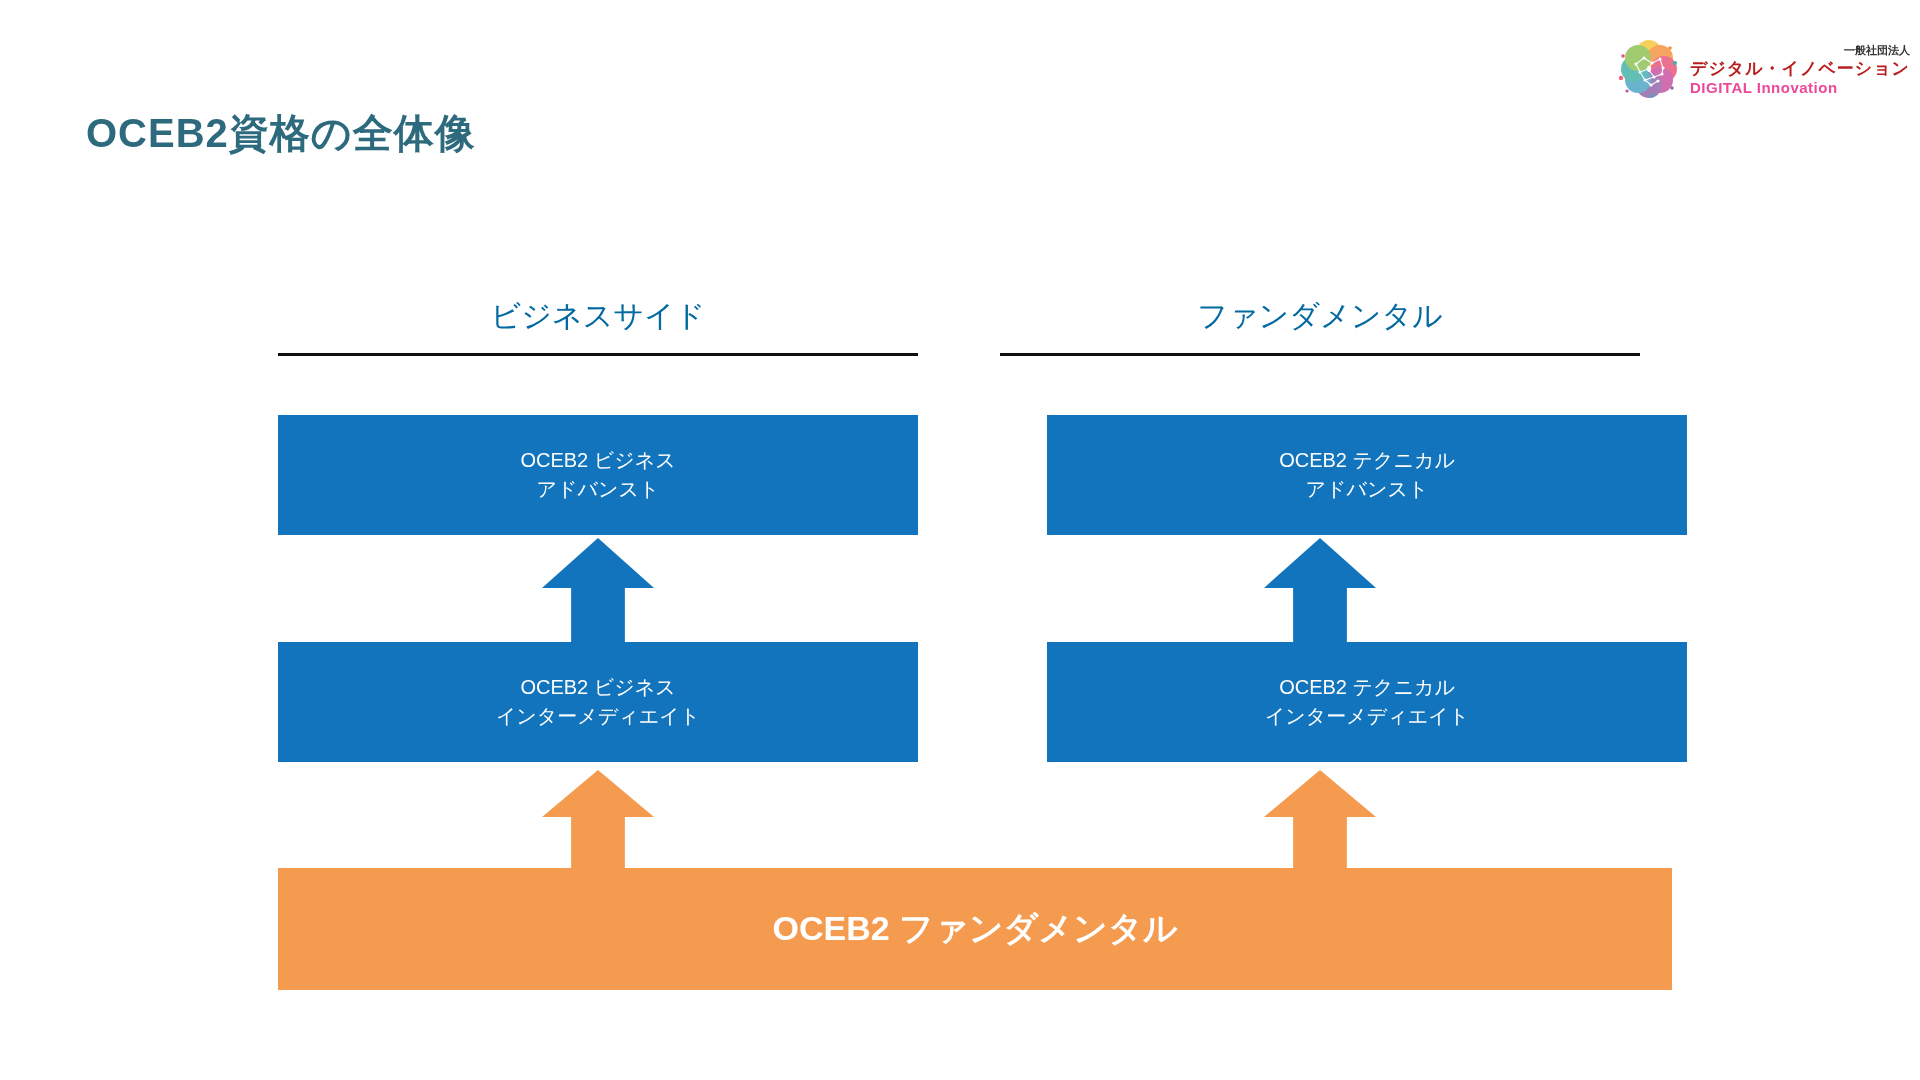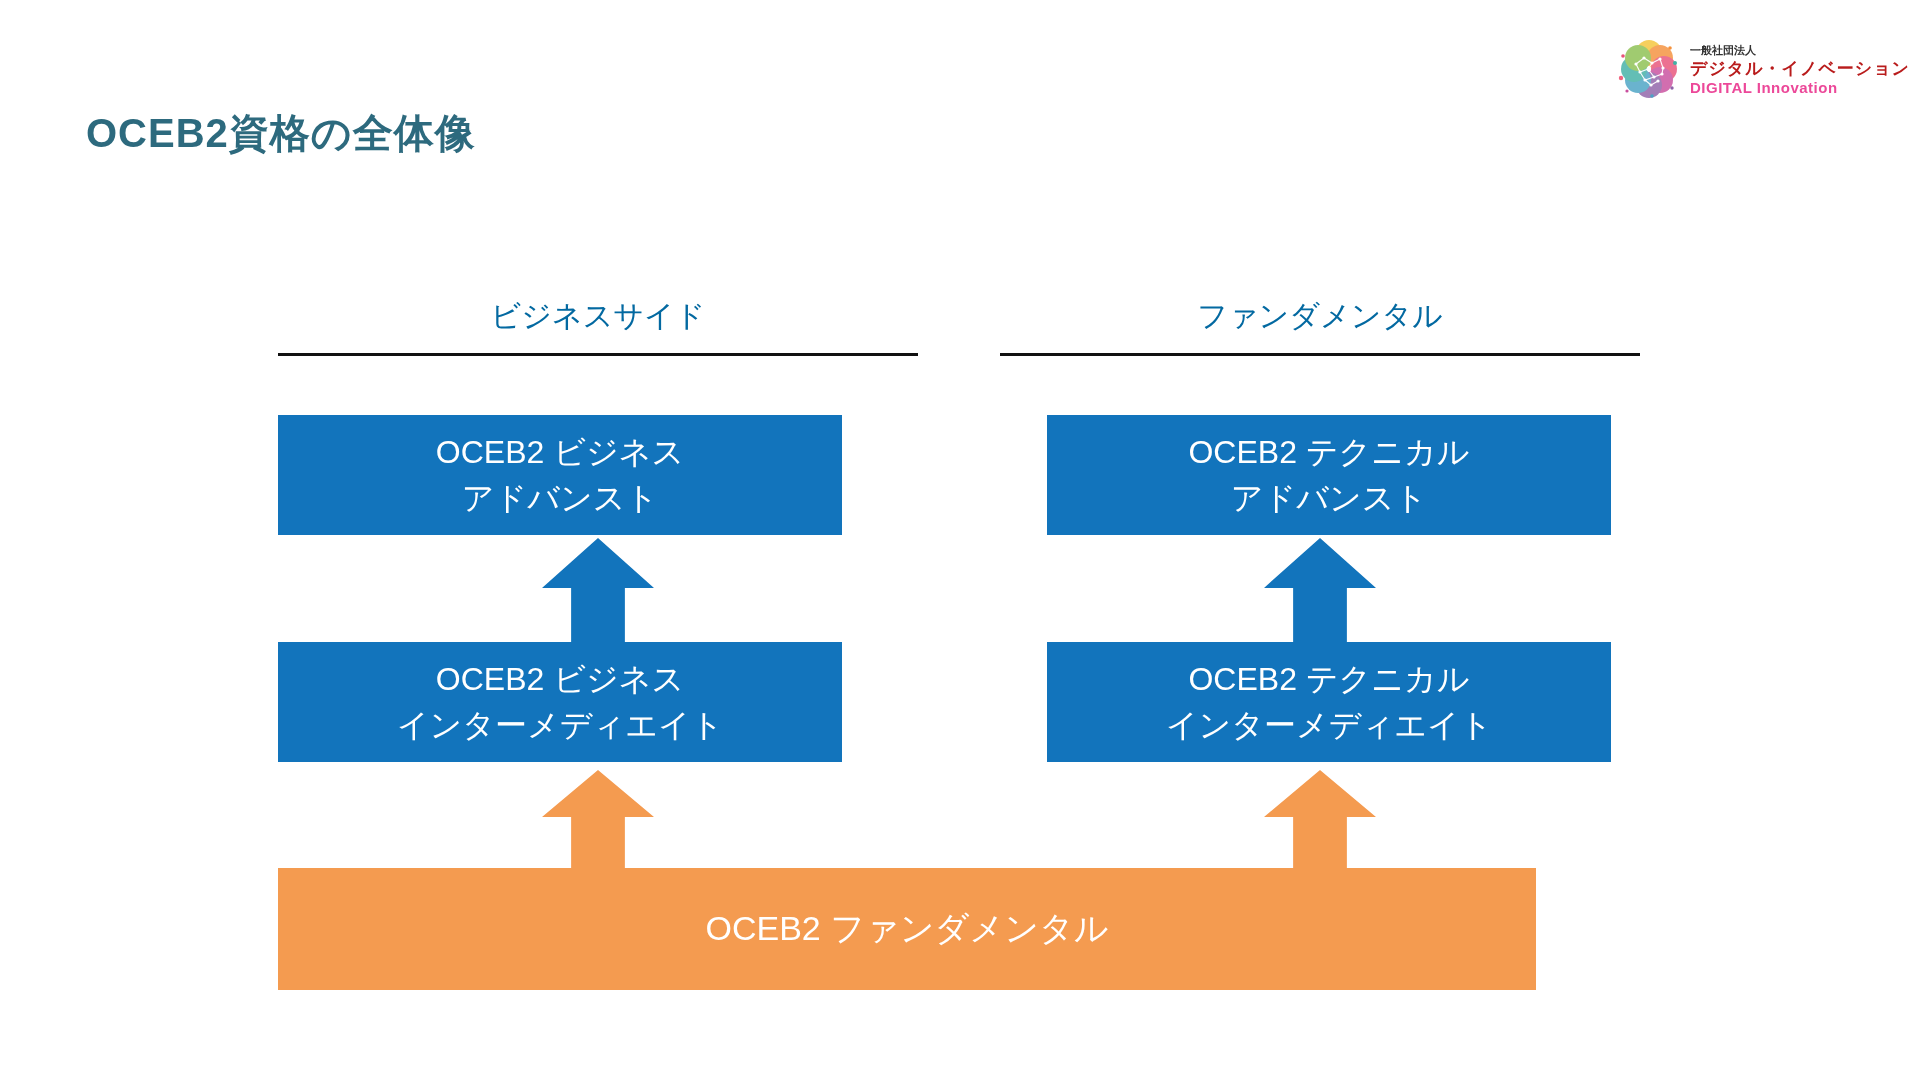--- a/index.html
+++ b/index.html
@@ -36,47 +36,47 @@
   
   .logo {
     position: absolute;
     left: 1618px;
     top: 36px;
     display: flex;
     align-items: center;
     gap: 10px;
   }
   .logo-text { display: flex; flex-direction: column; line-height: 1.25; }
-  .logo-org  { font-size: 11px; font-weight: bold; color: #333333; }
+  .logo-org  { font-size: 11px; font-weight: bold; color: #333333; text-align: right; }
   .logo-ja   { font-size: 17px; font-weight: bold; color: #b91c1c; letter-spacing: 1px; }
   .logo-en   { font-size: 15px; font-weight: bold; color: #ec4899; letter-spacing: 0.5px; }
 
   
   .col-header {
     position: absolute;
     top: 296px;
     width: 640px;
     text-align: center;
     font-size: 30px;
     color: #0369a1;
     padding-bottom: 16px;
     border-bottom: 3px solid #111111;
   }
   .level-box {
     position: absolute;
-    width: 564px;
+    width: 640px;
     height: 120px;
     background: #1274bc;
     color: #ffffff;
     display: flex;
     flex-direction: column;
     align-items: center;
     justify-content: center;
     text-align: center;
-    font-size: 32px;
+    font-size: 20px;
     line-height: 1.45;
   }
   .box-advanced     { top: 415px; }
   .box-intermediate { top: 642px; }
   .col-business .col-item { left: 278px; }
   .col-technical .col-item { left: 1047px; }
 
   .arrow-up {
     position: absolute;
     width: 112px;
@@ -84,28 +84,29 @@
   }
   .arrow-blue   { top: 538px; height: 104px; background: #1274bc; }
   .arrow-orange { top: 770px; height: 98px;  background: #f49b50; }
   .arrow-business  { left: 542px; }
   .arrow-technical { left: 1264px; }
 
   .foundation-box {
     position: absolute;
     left: 278px;
     top: 868px;
-    width: 1258px;
+    width: 1394px;
     height: 122px;
     background: #f49b50;
     color: #ffffff;
     display: flex;
     align-items: center;
     justify-content: center;
     font-size: 34px;
+    font-weight: bold;
   }
 </style>
 </head>
 <body>
 
 <div class="slide">
 
   <div class="page-title">OCEB2資格の全体像</div>
 
   <div class="logo">

